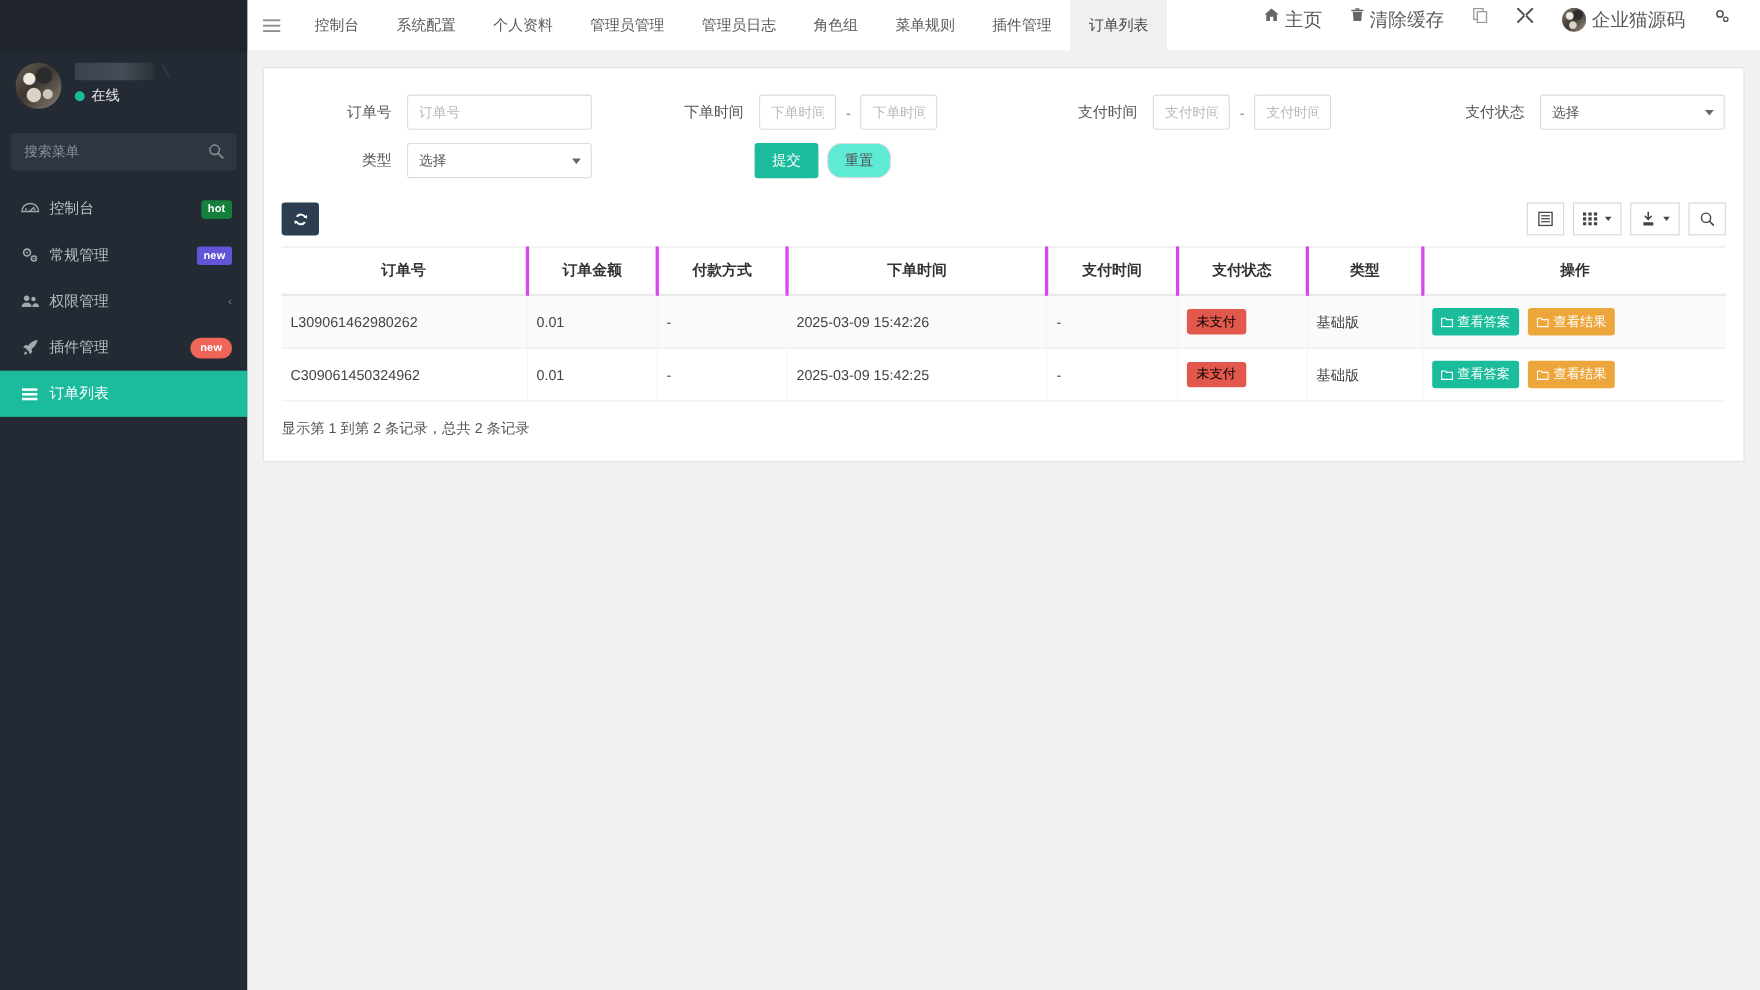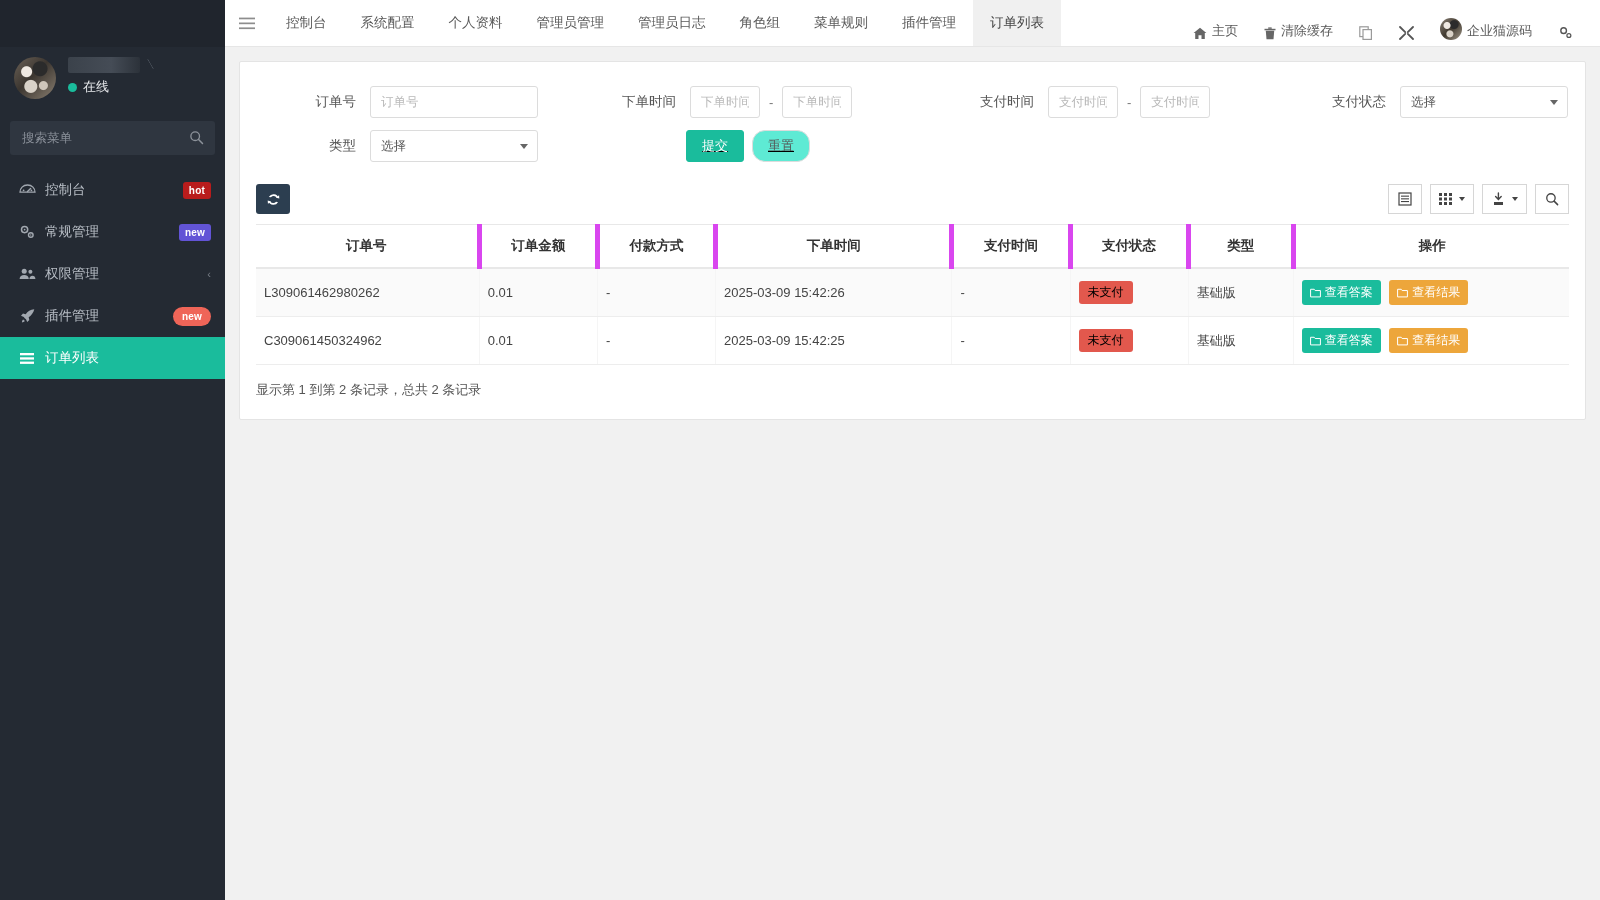--- a/index.html
+++ b/index.html
@@ -80,21 +80,21 @@
     opacity: .85; flex: 0 0 18px;
   }
   .sb-item .lbl { flex: 1; white-space: nowrap; }
   .sb-item.active { background: #1abc9c; color: #ffffff; }
   .sb-item.active .ico { opacity: 1; }
   .badge {
     font-size: 10px; font-weight: bold; color: #fff;
     padding: 2px 6px; border-radius: 3px; line-height: 1.3;
     letter-spacing: .2px;
   }
-  .badge.hot { background: #b91c1c; }
+  .badge.hot { background: #15803d; }
   .badge.newp { background: #6254d6; }
   .badge.newr { background: #ef6558; border-radius: 10px; padding: 3px 9px; }
   .chev { opacity: .55; font-size: 11px; }
 
   
   #topnav {
     position: absolute; left: 225px; top: 0;
     width: 1375px; height: 47px;
     background: #ffffff; border-bottom: 1px solid #e6e6e6;
     display: flex; align-items: stretch;
@@ -108,23 +108,23 @@
     display: flex; align-items: center; padding: 0 17px;
     font-size: 13.5px; color: #5a5a5a; cursor: pointer;
     white-space: nowrap;
   }
   .nav-tab.active { background: #f0f0f0; color: #444; }
   .nav-right {
     margin-left: auto; display: flex; align-items: center;
     padding-right: 14px; gap: 0;
   }
   .nav-ritem {
-    display: flex; align-items: flex-end; gap: 5px;
+    display: flex; align-items: flex-start; gap: 5px;
     padding: 0 13px; height: 33px;
-    font-size: 13px; color: #5a5a5a; cursor: pointer;
+    font-size: 17px; color: #5a5a5a; cursor: pointer;
     white-space: nowrap;
   }
   .nav-avatar {
     width: 22px; height: 22px; border-radius: 50%;
     background:
       radial-gradient(circle at 32% 34%, #efe9e2 0 3px, transparent 4px),
       radial-gradient(circle at 64% 30%, #2b2b2b 0 4px, transparent 5px),
       radial-gradient(circle at 45% 72%, #d9d2c8 0 3px, transparent 4px),
       linear-gradient(135deg, #8b8277 0%, #40392f 50%, #a39a8c 100%);
   }
@@ -197,21 +197,21 @@
     border-left: 3.5px solid transparent; border-right: 3.5px solid transparent;
     border-top: 4.5px solid #444; margin-left: 2px;
   }
 
   
   table.grid { width: 100%; border-collapse: collapse; }
   table.grid thead th {
     font-size: 13.5px; color: #333; font-weight: bold;
     padding: 12px 8px; border-top: 1px solid #e8e8e8;
     border-bottom: 2px solid #e8e8e8;
-    border-left: 5px solid #d946ef;
+    border-left: 3px solid #d946ef;
     text-align: center; background: #fff;
   }
   table.grid thead th:first-child { border-left: 0; }
   table.grid tbody td {
     font-size: 13px; color: #444; padding: 11px 8px;
     border-bottom: 1px solid #ededed; text-align: left;
     border-left: 1px solid #f5f5f5;
   }
   table.grid tbody td:first-child { border-left: 0; }
   table.grid tbody tr:nth-child(odd) { background: #fafafa; }
@@ -420,21 +420,21 @@
       </div>
 
       <div class="form-row">
         <div class="fg" style="width:320px;">
           <span class="fg-label" style="width:130px;">类型</span>
           <div class="sel" style="width:168px;">
             <span>选择</span>
             <span class="caret"></span>
           </div>
         </div>
-        <div class="fg" style="padding-left:126px;text-decoration:underline;">
+        <div class="fg" style="padding-left:126px;">
           <button class="btn btn-primary">提交</button>
           <button class="btn btn-default">重置</button>
         </div>
       </div>
     </div>
 
     <div class="toolbar">
       <div class="btn-refresh">
         <svg width="15" height="15" viewBox="0 0 16 16">
           <path d="M13.3 6.2A5.6 5.6 0 0 0 3.2 5l-.1.2 2.2.5A3.6 3.6 0 0 1 11.3 6z" fill="#fff"></path>

